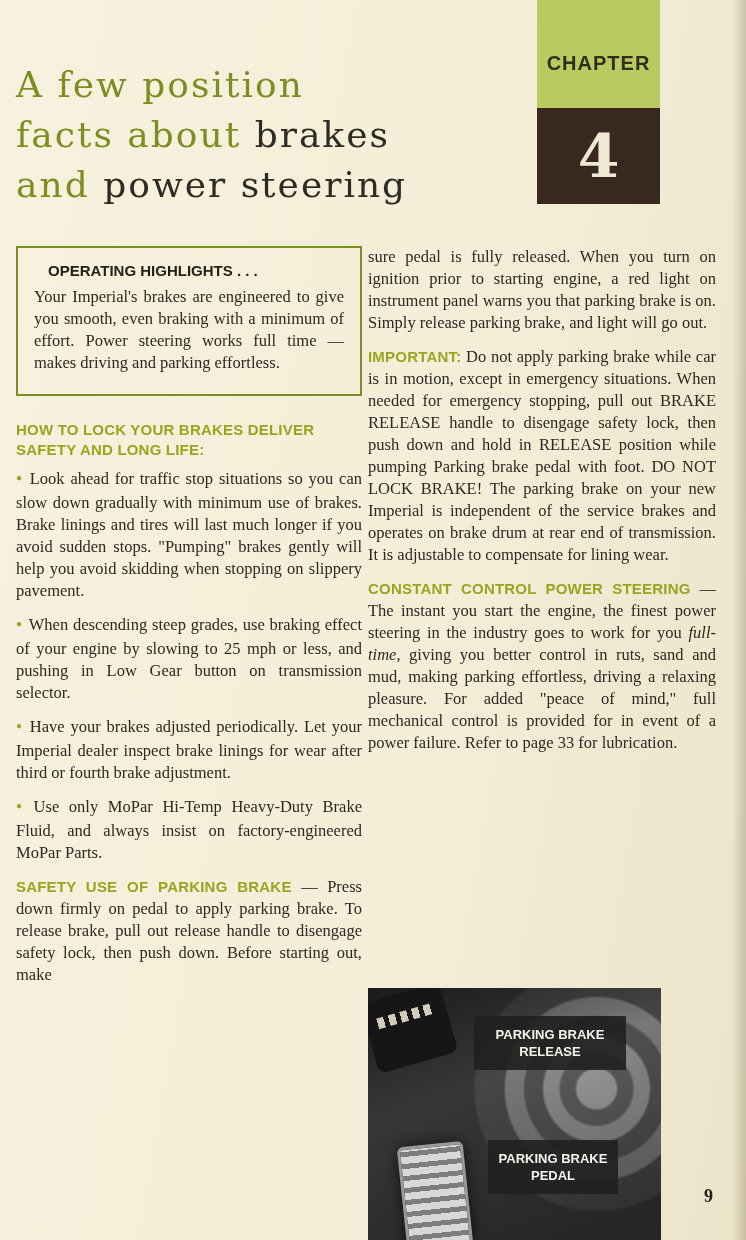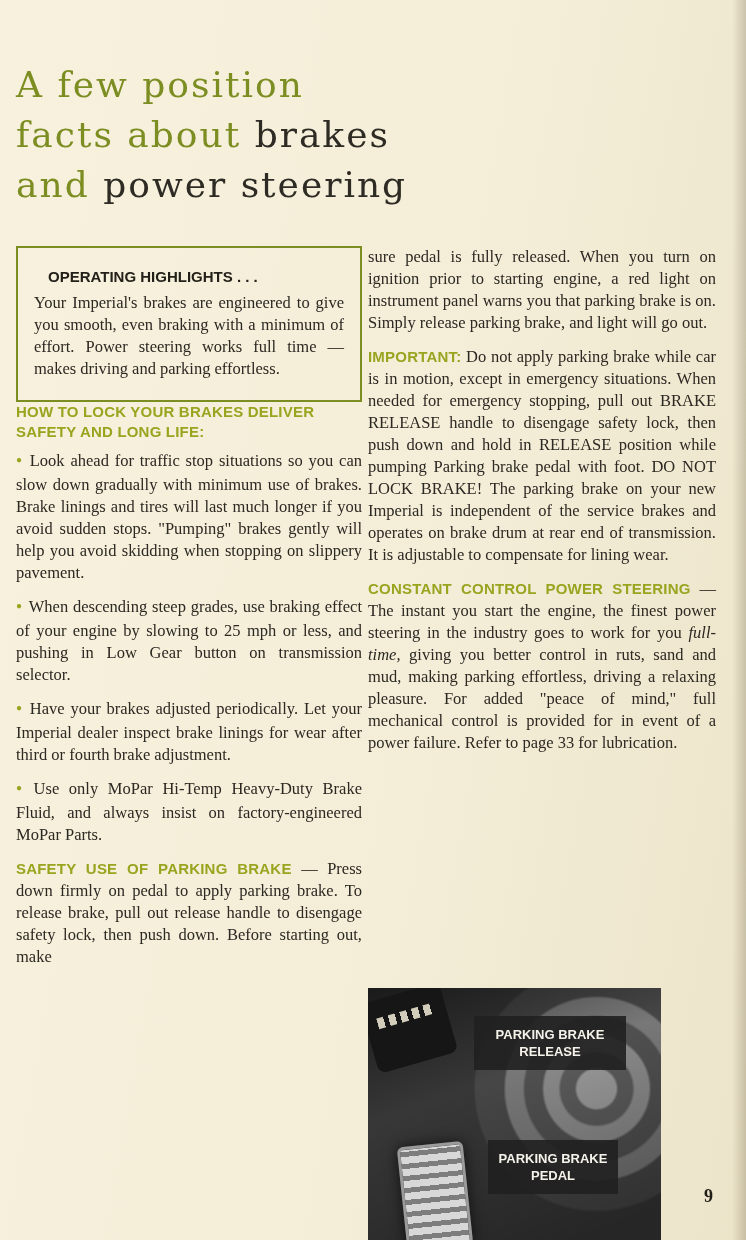--- a/index.html
+++ b/index.html
@@ -53,21 +53,22 @@
   .col-left  { position:absolute; left:16px;  top:246px; width:346px; }
   .col-right { position:absolute; left:368px; top:246px; width:348px; }
 
   p.body {
     margin:0 0 12px; text-align:justify;
     font-size:16.5px; line-height:22px;
   }
 
   .highlight-box {
     border:2px solid #7c8d21;
-    padding:20px 16px 8px;
+    padding:14px 16px 8px;
+    margin-bottom:24px;
   }
   .hl-title {
     font-family:"Liberation Sans", sans-serif; font-weight:bold;
     font-size:15px; color:#232019; margin:0 0 7px; padding-left:14px;
   }
 
   .green-head {
     font-family:"Liberation Sans", sans-serif; font-weight:bold;
     font-size:15px; line-height:20px; letter-spacing:0.2px;
     color:#97a51f; margin:0 0 8px; text-align:left;
@@ -132,20 +133,28 @@
     <div>
       <span>facts about</span>
       <span class="dark">brakes</span>
     </div>
     <div>
       <span>and</span>
       <span class="dark">power steering</span>
     </div>
   </div>
 
+  <div class="chapter">
+    <div class="chapter-green">
+      <span class="chapter-label">CHAPTER</span>
+    </div>
+    <div class="chapter-dark">
+      <span class="chapter-number">4</span>
+    </div>
+  </div>
 
   <div class="col-left">
 
     <div class="highlight-box">
       <p class="hl-title">OPERATING HIGHLIGHTS . . .</p>
       <p class="body">Your Imperial's brakes are engineered to give you smooth, even braking with a minimum of effort. Power steering works full time — makes driving and parking effortless.</p>
     </div>
 
     <p class="green-head">HOW TO LOCK YOUR BRAKES DELIVER SAFETY AND LONG LIFE:</p>
 

